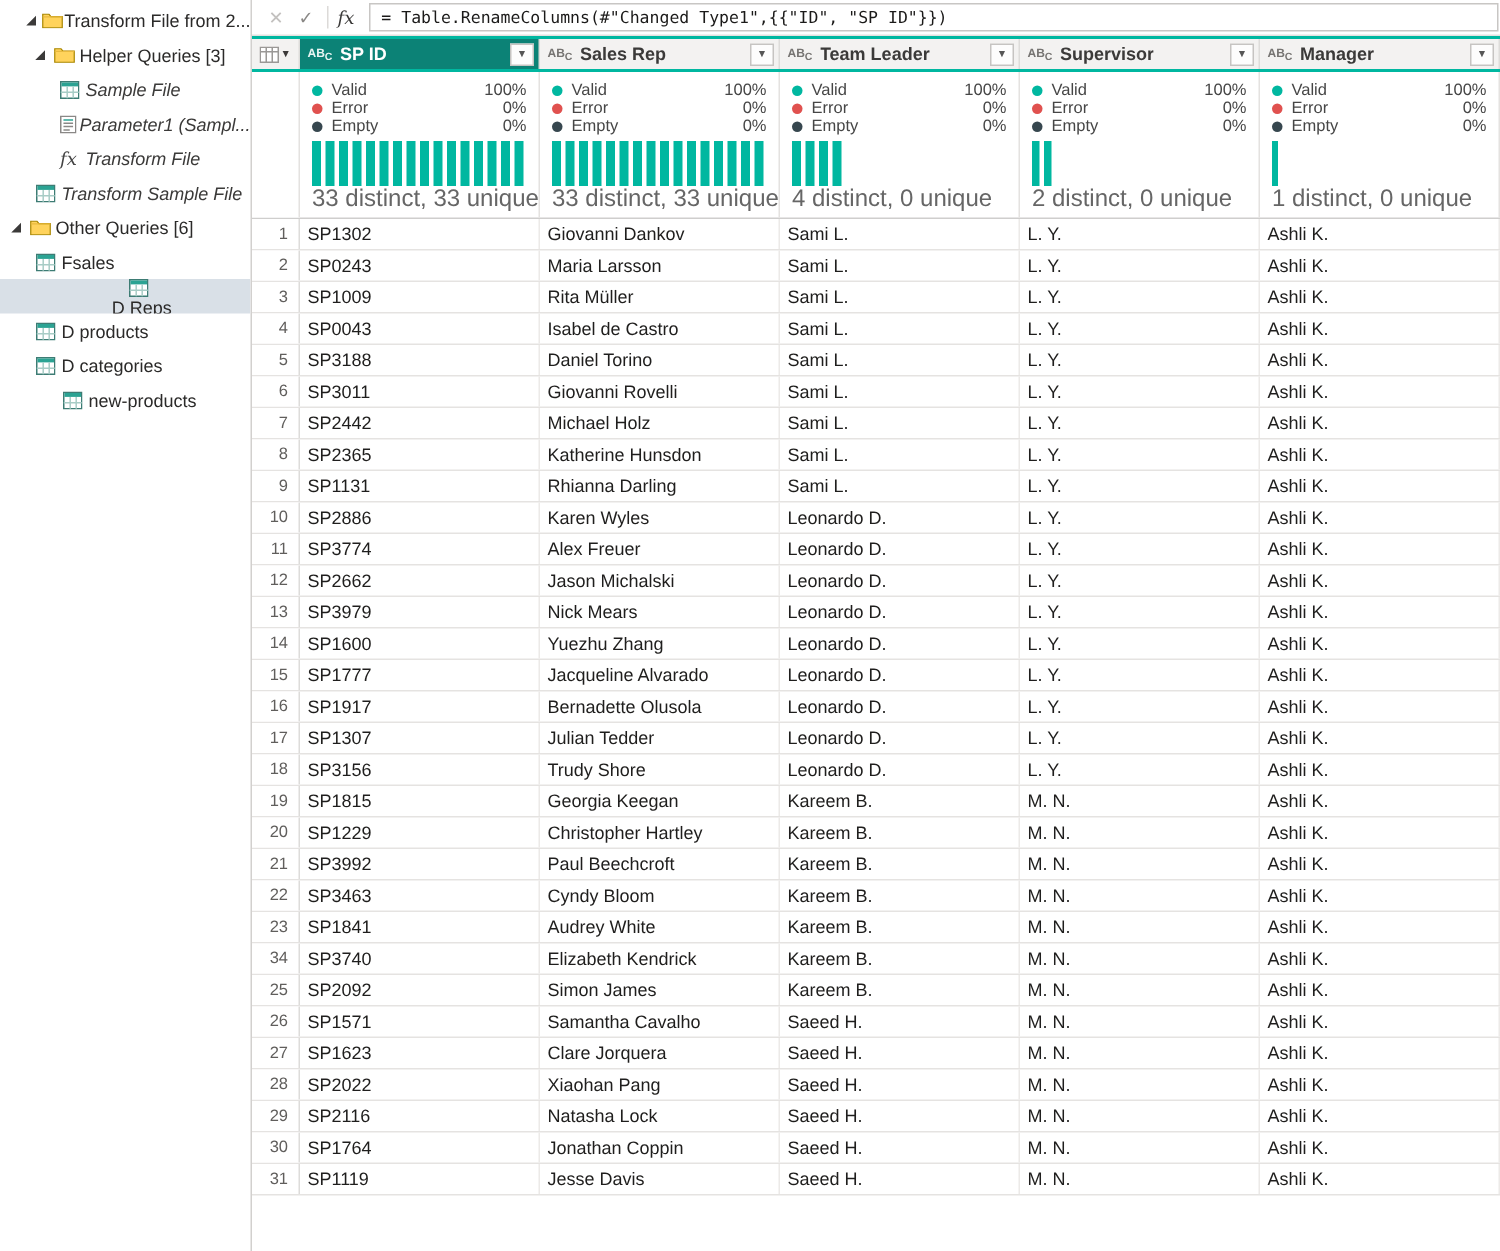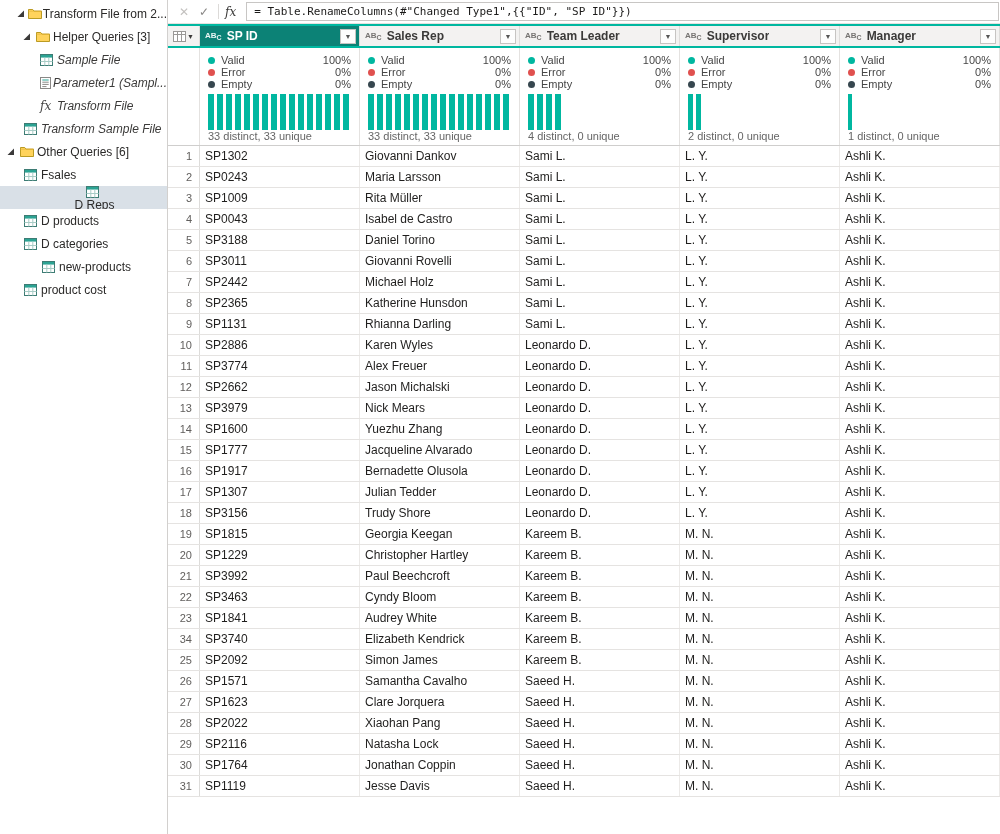--- a/index.html
+++ b/index.html
@@ -55,21 +55,21 @@
   .srow { display:flex; height:98px; border-bottom:1px solid #cfcecd; }
   .snum { width:32px; min-width:32px; border-right:1px solid #e4e2e0; background:#fff; }
   .scell { width:160px; min-width:160px; border-right:1px solid #e4e2e0;
     padding:6px 8px 2px 8px; display:flex; flex-direction:column; overflow:hidden; }
   .qrow { display:flex; align-items:center; height:15px; font-size:11px; color:#464646; }
   .dot { width:7px; height:7px; border-radius:50%; display:inline-block; }
   .ql { margin-left:6px; }
   .qp { margin-left:auto; }
   .bars { height:64px; margin-top:4px; display:flex; align-items:flex-end; gap:3px; overflow:hidden; }
   .bars i { display:block; background:#00b7a0; }
-  .dlabel { margin-top:auto; font-size:11px; color:#666; padding-bottom:1px; white-space:nowrap; }
+  .dlabel { margin-top:auto; font-size:16px; color:#666; padding-bottom:1px; white-space:nowrap; }
 
   .tbody { flex:1; overflow:hidden; }
   .drow { display:flex; height:21px; border-bottom:1px solid #e5e3e1; }
   .rnum { width:32px; min-width:32px; text-align:right; padding-right:7px; line-height:20px;
     color:#605e5c; border-right:1px solid #dddcda; background:#fff; font-size:11px; }
   .cell { width:160px; min-width:160px; padding-left:5px; line-height:20px; color:#1f1e1d;
     border-right:1px solid #eceae8; white-space:nowrap; overflow:hidden; }
 </style>
 </head>
 <body>
@@ -224,33 +224,20 @@
             <svg width="13" height="12" viewBox="0 0 13 12">
               <rect x="0.5" y="0.5" width="12" height="11" fill="#fff" stroke="#3d7c74"></rect>
               <rect x="1" y="1" width="11" height="2.6" fill="#2ba393"></rect>
               <line x1="4.8" y1="3.6" x2="4.8" y2="11.5" stroke="#a8ccc6"></line>
               <line x1="8.8" y1="3.6" x2="8.8" y2="11.5" stroke="#a8ccc6"></line>
               <line x1="0.5" y1="7.5" x2="12.5" y2="7.5" stroke="#a8ccc6"></line>
             </svg>
           </span>
           <span class="qlabel">new-products</span>
         </div>
-        <div class="titem" style="padding-left: 22px;">
-          <span class="arr empty"></span>
-          <span class="qicon">
-            <svg width="13" height="12" viewBox="0 0 13 12">
-              <rect x="0.5" y="0.5" width="12" height="11" fill="#fff" stroke="#3d7c74"></rect>
-              <rect x="1" y="1" width="11" height="2.6" fill="#2ba393"></rect>
-              <line x1="4.8" y1="3.6" x2="4.8" y2="11.5" stroke="#a8ccc6"></line>
-              <line x1="8.8" y1="3.6" x2="8.8" y2="11.5" stroke="#a8ccc6"></line>
-              <line x1="0.5" y1="7.5" x2="12.5" y2="7.5" stroke="#a8ccc6"></line>
-            </svg>
-          </span>
-          <span class="qlabel">product cost</span>
-        </div>
       </div>
   </div>
 
   <div class="content">
 
     <div class="fbar">
       <span class="fico cancel">✕</span>
       <span class="fico check">✓</span>
       <span class="fdiv"></span>
       <span class="f-fx">fx</span>

